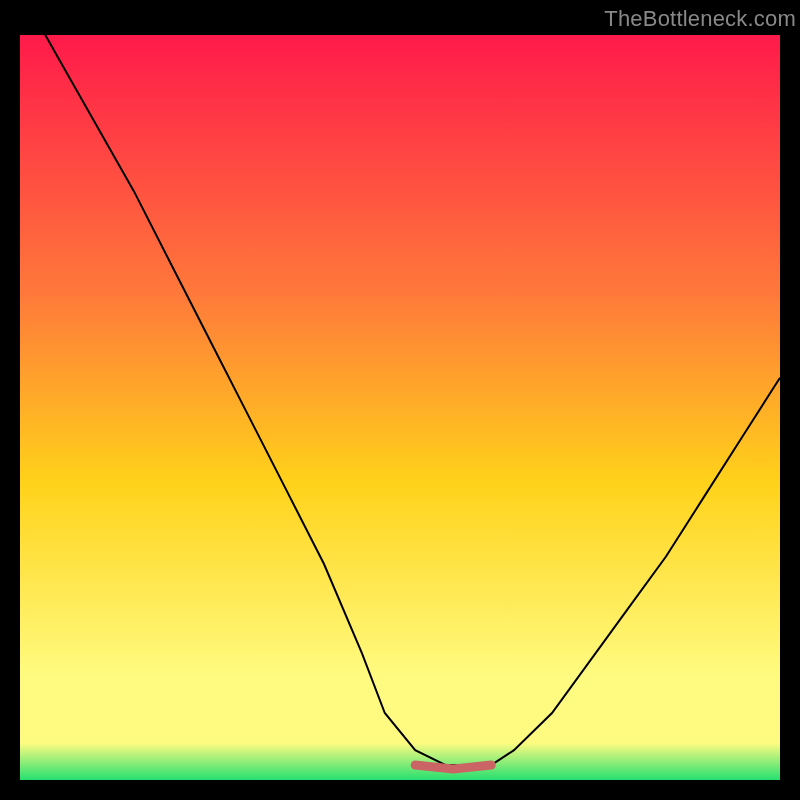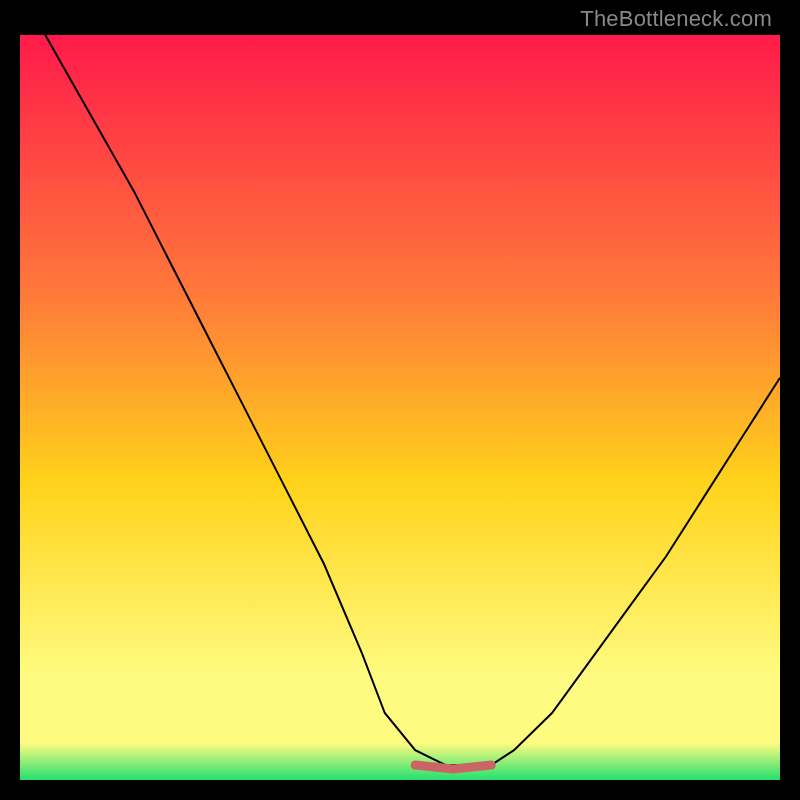--- a/index.html
+++ b/index.html
@@ -49,21 +49,21 @@
   }
   .flat-segment {
     fill: none;
     stroke-width: 9;
     stroke-linecap: round;
     stroke-linejoin: round;
   }
   .watermark {
     position: absolute;
     top: 6px;
-    right: 28px;
+    right: 4px;
     color: #888;
     font-size: 22px;
     font-weight: 500;
     letter-spacing: 0.2px;
   }
 </style>
 </head>
 <body>
 
 <div class="frame">

